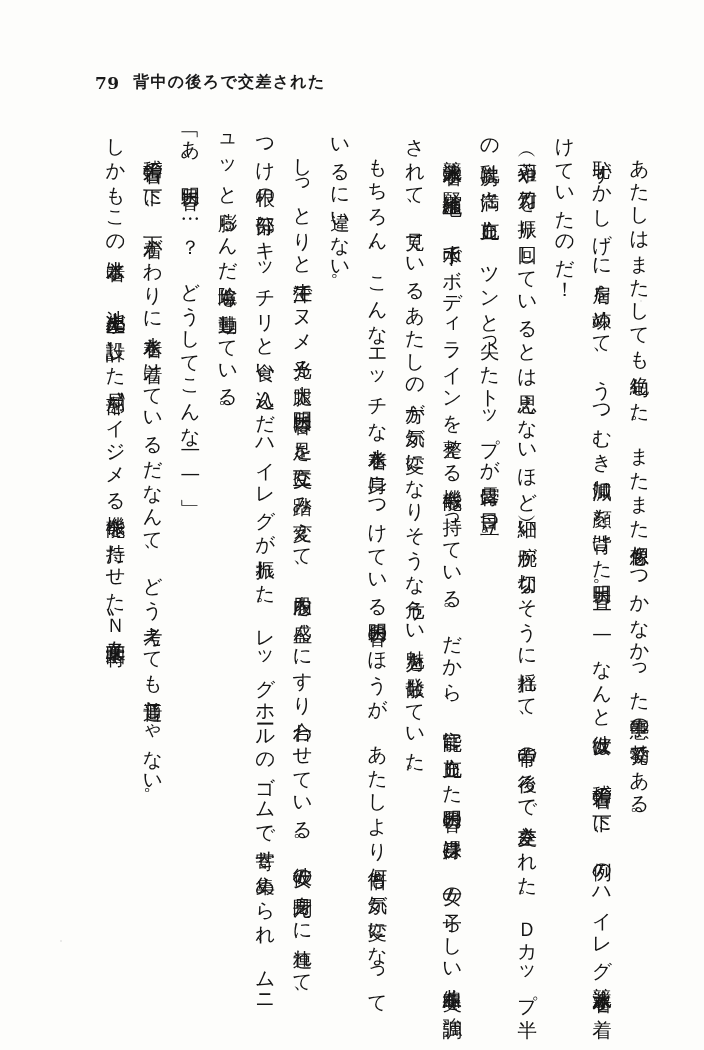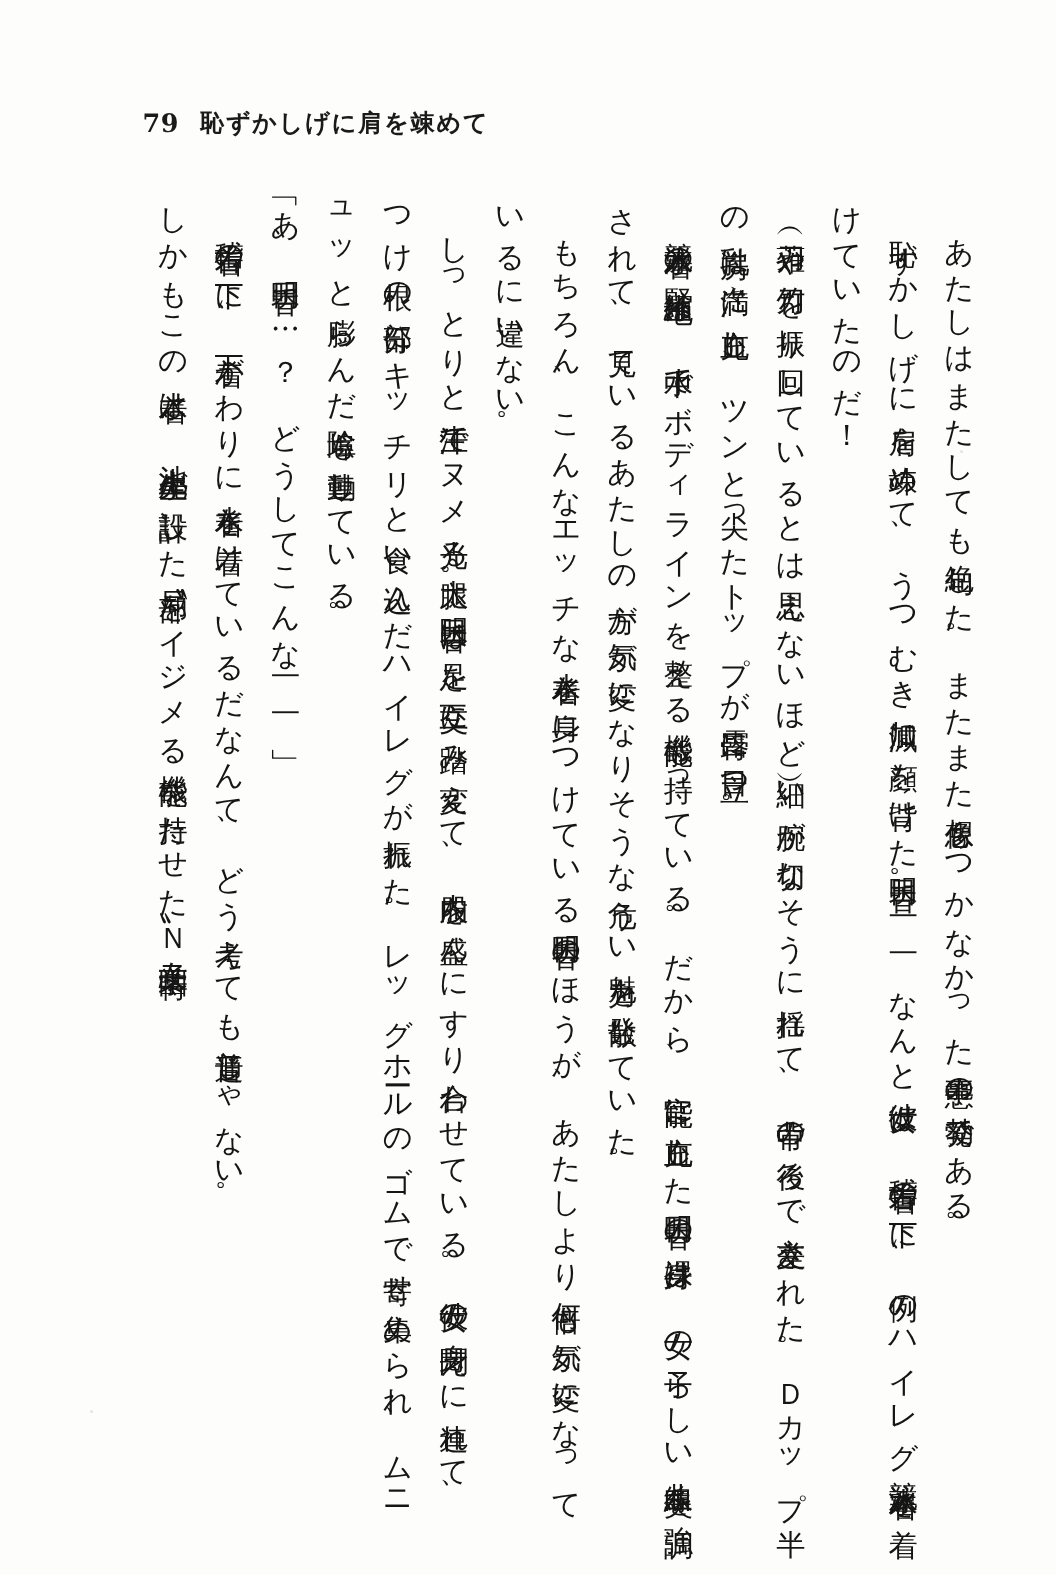--- a/index.html
+++ b/index.html
@@ -78,21 +78,21 @@
     opacity: .55;
   }
 </style>
 </head>
 <body>
 
 <div class="page"></div>
 
 <div class="page-header">
   <span class="page-number">79</span>
-  <span class="header-title">恥ずかしげに肩を竦めて</span>
+  <span class="header-title">背中の後ろで交差された</span>
 </div>
 
 <div class="body-area">
   <div class="vtext">
     <p class="indent">あたしはまたしても絶句した。またまた想像もつかなかった事態の勃発である。</p>
     <p class="indent">恥ずかしげに肩を竦めて、うつむき加減に顔を背けた明日香。——なんと彼女は、稽古着の下に、例のハイレグ競泳水着を着けていたのだ！</p>
     <p class="indent">（薙刀や竹刀を振り回しているとは思えないほど）細い腕が切なそうに揺れて、背中の後ろで交差された。Ｄカップ半の乳房は満々に充血し、ツンと尖ったトップが露骨に目立つ。</p>
     <p class="indent">競泳水着の緊縮生地は、水中でボディラインを整える機能も持っている。だから、官能に充血した明日香の裸身は、女の子らしい曲線美を強調されて、見ているあたしの方が気が変になりそうな危うい魅力を発散していた。</p>
     <p class="indent">もちろん、こんなエッチな水着を身につけている明日香のほうが、あたしより何倍も気が変になっているに違いない。</p>
     <p class="indent">しっとりと生汗でヌメ光る太腿。明日香は足を交互に踏み変えて、内股を盛んにすり合わせている。彼女の身悶えに連れて、つけ根の部分にキッチリと食い込んだハイレグが振れた。レッグホールのゴムで寄せ集められ、ムニュッと膨らんだ陰埠も連動している。</p>

